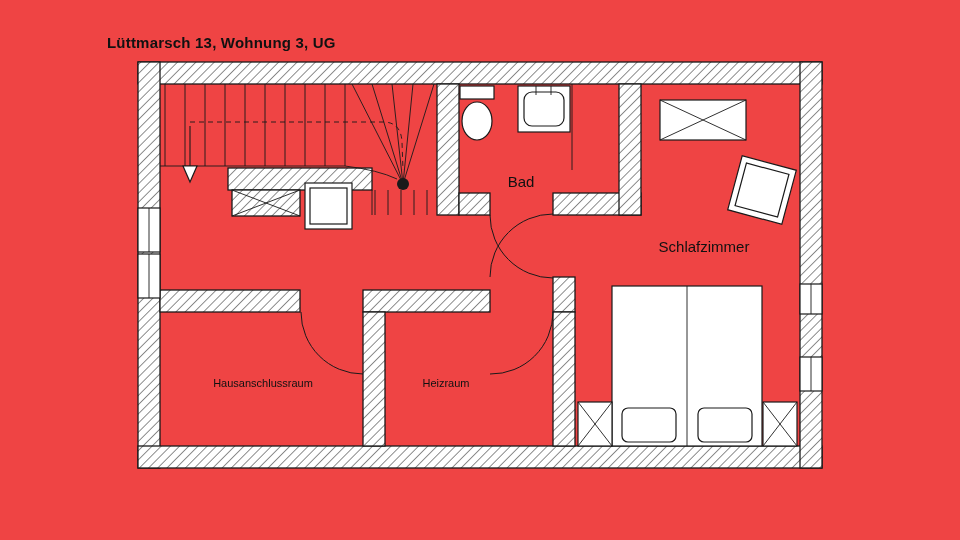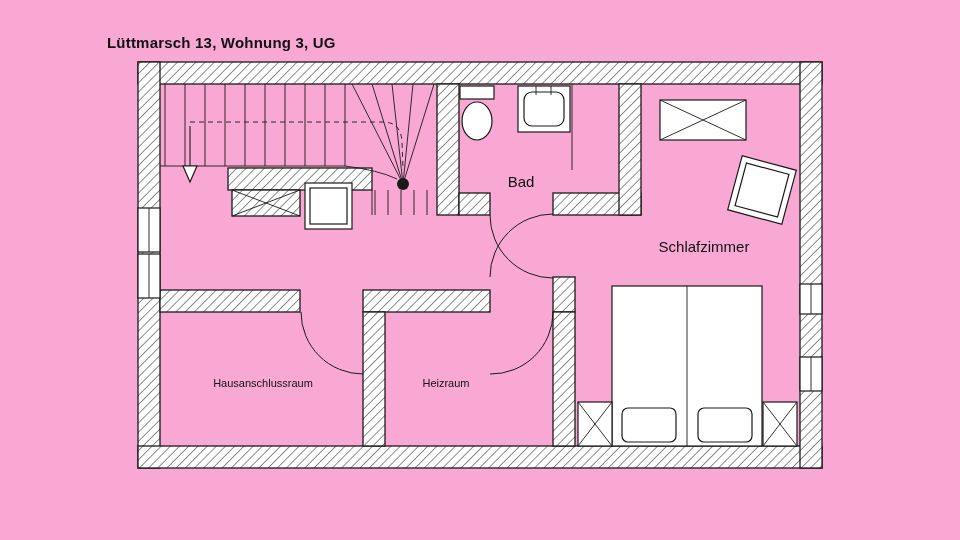--- a/index.html
+++ b/index.html
@@ -1,16 +1,16 @@
 <!DOCTYPE html>
 <html><head>
 <meta charset="utf-8">
 <style>
   html,body{margin:0;padding:0;background:#ffffff;}
-  .page{position:relative;width:960px;height:540px;background:#f9a8d4;overflow:hidden;
+  .page{position:relative;width:960px;height:540px;background:#ef4444;overflow:hidden;
         font-family:"Liberation Sans",sans-serif;}
   .title{position:absolute;left:107px;top:34px;font-size:15px;font-weight:600;color:#111;
          letter-spacing:.2px;white-space:nowrap;}
   svg{position:absolute;left:0;top:0;}
   .wall{fill:url(#hatch);stroke:#1a1a1a;stroke-width:1.3;}
   .fix{fill:#ffffff;stroke:#1a1a1a;stroke-width:1.2;}
   .ln{stroke:#1a1a1a;stroke-width:1.1;fill:none;}
   .thin{stroke:#1a1a1a;stroke-width:0.9;fill:none;}
   .arc{stroke:#1a1a1a;stroke-width:1;fill:none;}
   .lbl{fill:#111111;}

